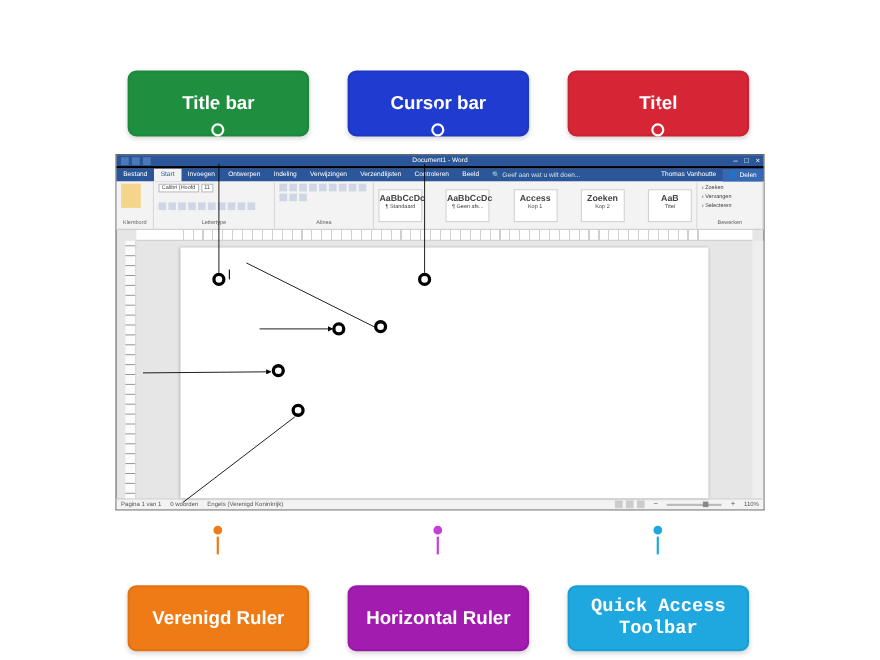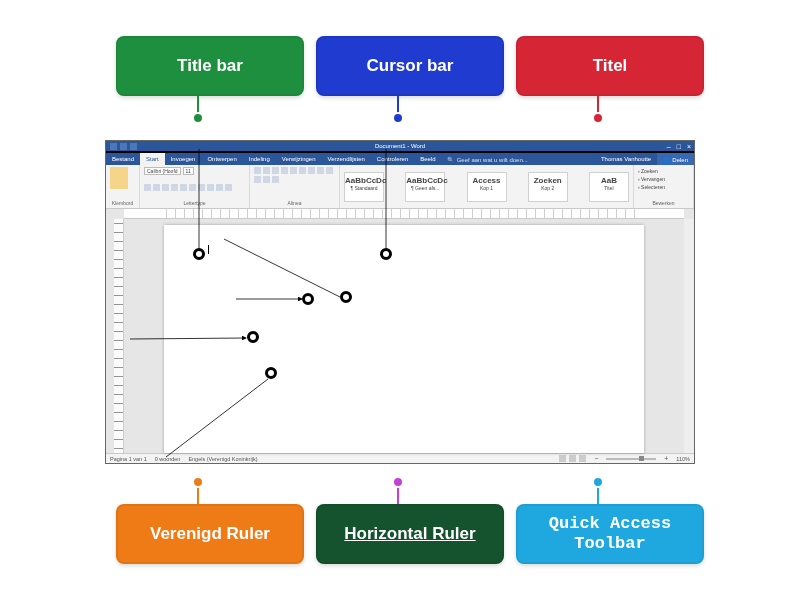--- a/index.html
+++ b/index.html
@@ -1,27 +1,27 @@
 <!DOCTYPE html>
 <html><head>
 <meta charset="utf-8">
 <style>
   * { box-sizing: border-box; margin: 0; padding: 0; }
   body { font-family: -apple-system, "Segoe UI", Arial, sans-serif; width: 800px; height: 600px; background: #fff; position: relative; }
 
   
   .label-card {
     position: absolute;
-    width: 188px; height: 60px;
+    width: 165px; height: 60px;
     border-radius: 8px;
     color: #fff;
     font-weight: 700; font-size: 17px;
     display: flex; align-items: center; justify-content: center; text-align: center;
     box-shadow: inset 0 0 0 2px rgba(0,0,0,.06), 0 2px 4px rgba(0,0,0,.15);
-    padding: 4px 6px; line-height: 1.15;
+    padding: 4px 6px; line-height: 1.15; margin-top: 28px;
   }
   .pin {
     position: absolute; width: 12px; height: 12px; border-radius: 50%;
     border: 2px solid #fff;
   }
   .tail {
     position: absolute; width: 2px; background: currentColor;
   }
 
   
@@ -238,18 +238,18 @@
 <div class="pin" style="background: rgb(30, 143, 62); left: 192px; top: 112px;"></div>
 <div class="label-card" style="background: rgb(32, 59, 207); left: 316px; top: 36px;">Cursor bar</div>
 <div class="tail" style="color: rgb(32, 59, 207); left: 397px; top: 96px; height: 22px;"></div>
 <div class="pin" style="background: rgb(32, 59, 207); left: 392px; top: 112px;"></div>
 <div class="label-card" style="background: rgb(214, 37, 53); left: 516px; top: 36px;">Titel</div>
 <div class="tail" style="color: rgb(214, 37, 53); left: 597px; top: 96px; height: 22px;"></div>
 <div class="pin" style="background: rgb(214, 37, 53); left: 592px; top: 112px;"></div>
 <div class="label-card" style="background: rgb(239, 123, 22); left: 116px; top: 504px;">Verenigd Ruler</div>
 <div class="tail" style="color: rgb(239, 123, 22); left: 197px; top: 482px; height: 22px;"></div>
 <div class="pin" style="background: rgb(239, 123, 22); left: 192px; top: 476px;"></div>
-<div class="label-card" style="background: #14532d; left: 316px; top: 504px; text-decoration: underline;">Horizontal Ruler</div>
+<div class="label-card" style="background: #a21caf; left: 316px; top: 504px;">Horizontal Ruler</div>
 <div class="tail" style="color: rgb(196, 64, 214); left: 397px; top: 482px; height: 22px;"></div>
 <div class="pin" style="background: rgb(196, 64, 214); left: 392px; top: 476px;"></div>
 <div class="label-card" style="background: rgb(31, 168, 224); left: 516px; top: 504px; font-family: Liberation Mono, monospace;">Quick Access Toolbar</div>
 <div class="tail" style="color: rgb(31, 168, 224); left: 597px; top: 482px; height: 22px;"></div>
 <div class="pin" style="background: rgb(31, 168, 224); left: 592px; top: 476px;"></div>
 
 </body></html>

